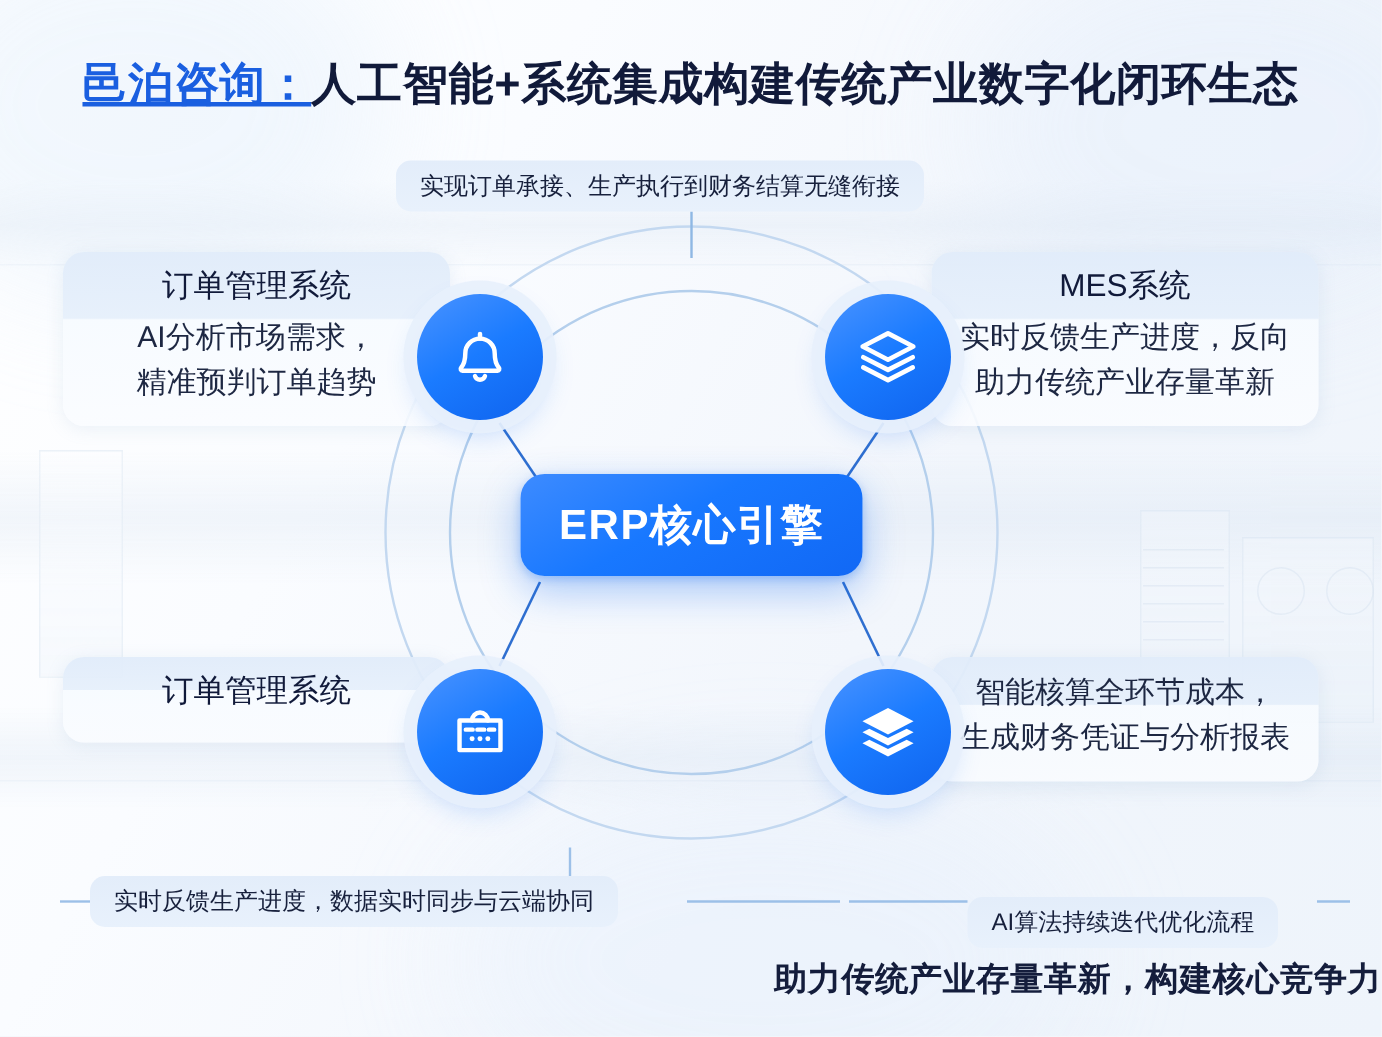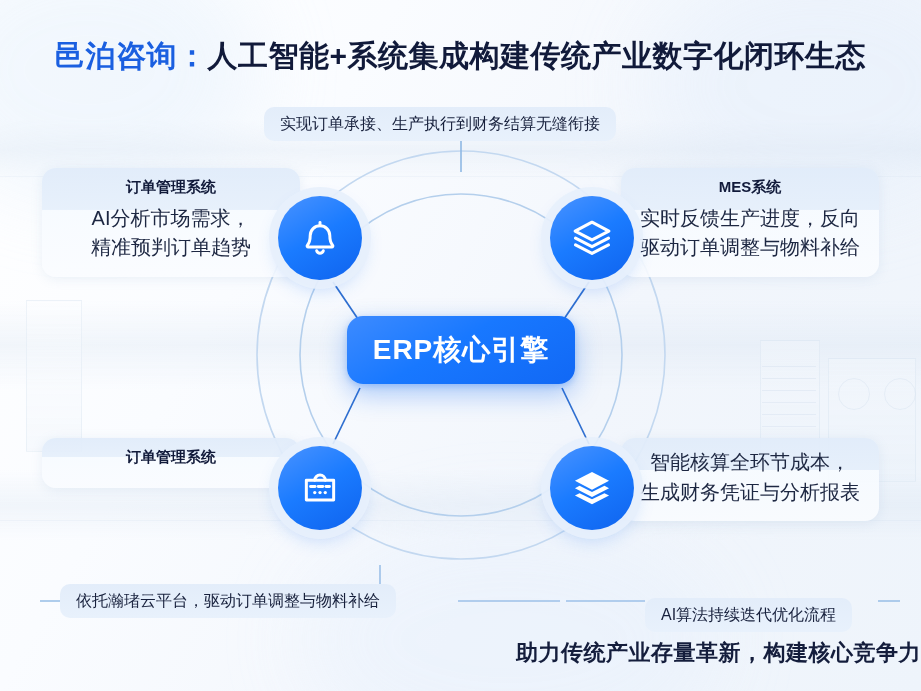--- a/index.html
+++ b/index.html
@@ -65,20 +65,21 @@
     text-align: center;
     white-space: nowrap;
     font-size: 30px;
     font-weight: bold;
     letter-spacing: .5px;
     color: #111a3a;
     z-index: 12;
   }
   .title .brand {
     color: #1a5fe0;
+    text-decoration: underline;
   }
 
   
   #diagram-svg {
     position: absolute;
     left: 0;
     top: 0;
     width: 921px;
     height: 691px;
     z-index: 3;
@@ -132,22 +133,22 @@
     position: absolute;
     width: 258px;
     border-radius: 14px;
     background: linear-gradient(180deg, rgba(225,236,250,.95) 0%, rgba(229,239,251,.9) 38%, rgba(247,251,255,.93) 39%, rgba(250,252,255,.88) 100%);
     box-shadow: 0 2px 12px rgba(130,160,200,.14);
     padding: 10px 12px 14px;
     box-sizing: border-box;
     z-index: 6;
   }
   .card-title {
-    font-size: 15px;
-    font-weight: bold;
+    font-size: 21px;
+    font-weight: normal;
     color: #111a3a;
     line-height: 1.25;
     margin-bottom: 7px;
   }
   .card-desc {
     font-size: 20px;
     color: #1d2742;
     line-height: 1.48;
     white-space: pre-line;
   }
@@ -297,31 +298,31 @@
 
   <div class="card" id="card-tl">
     <div class="card-title">订单管理系统</div>
     <div class="card-desc">AI分析市场需求，
 精准预判订单趋势</div>
   </div>
 
   <div class="card" id="card-tr">
     <div class="card-title">MES系统</div>
     <div class="card-desc">实时反馈生产进度，反向
-驱动订单调整与物料补给</div>
+助力传统产业存量革新</div>
   </div>
 
   <div class="card" id="card-bl">
     <div class="card-title">订单管理系统</div>
   </div>
 
   <div class="card" id="card-br">
     <div class="card-desc">智能核算全环节成本，
 生成财务凭证与分析报表</div>
   </div>
 
   <div class="pill" id="pill-top">实现订单承接、生产执行到财务结算无缝衔接</div>
-  <div class="pill" id="pill-bottom-left">依托瀚琽云平台，驱动订单调整与物料补给</div>
+  <div class="pill" id="pill-bottom-left">实时反馈生产进度，数据实时同步与云端协同</div>
   <div class="pill" id="pill-bottom-right">AI算法持续迭代优化流程</div>
 
   <div class="footer">助力传统产业存量革新，构建核心竞争力</div>
 
 </div>
 
 </body></html>

